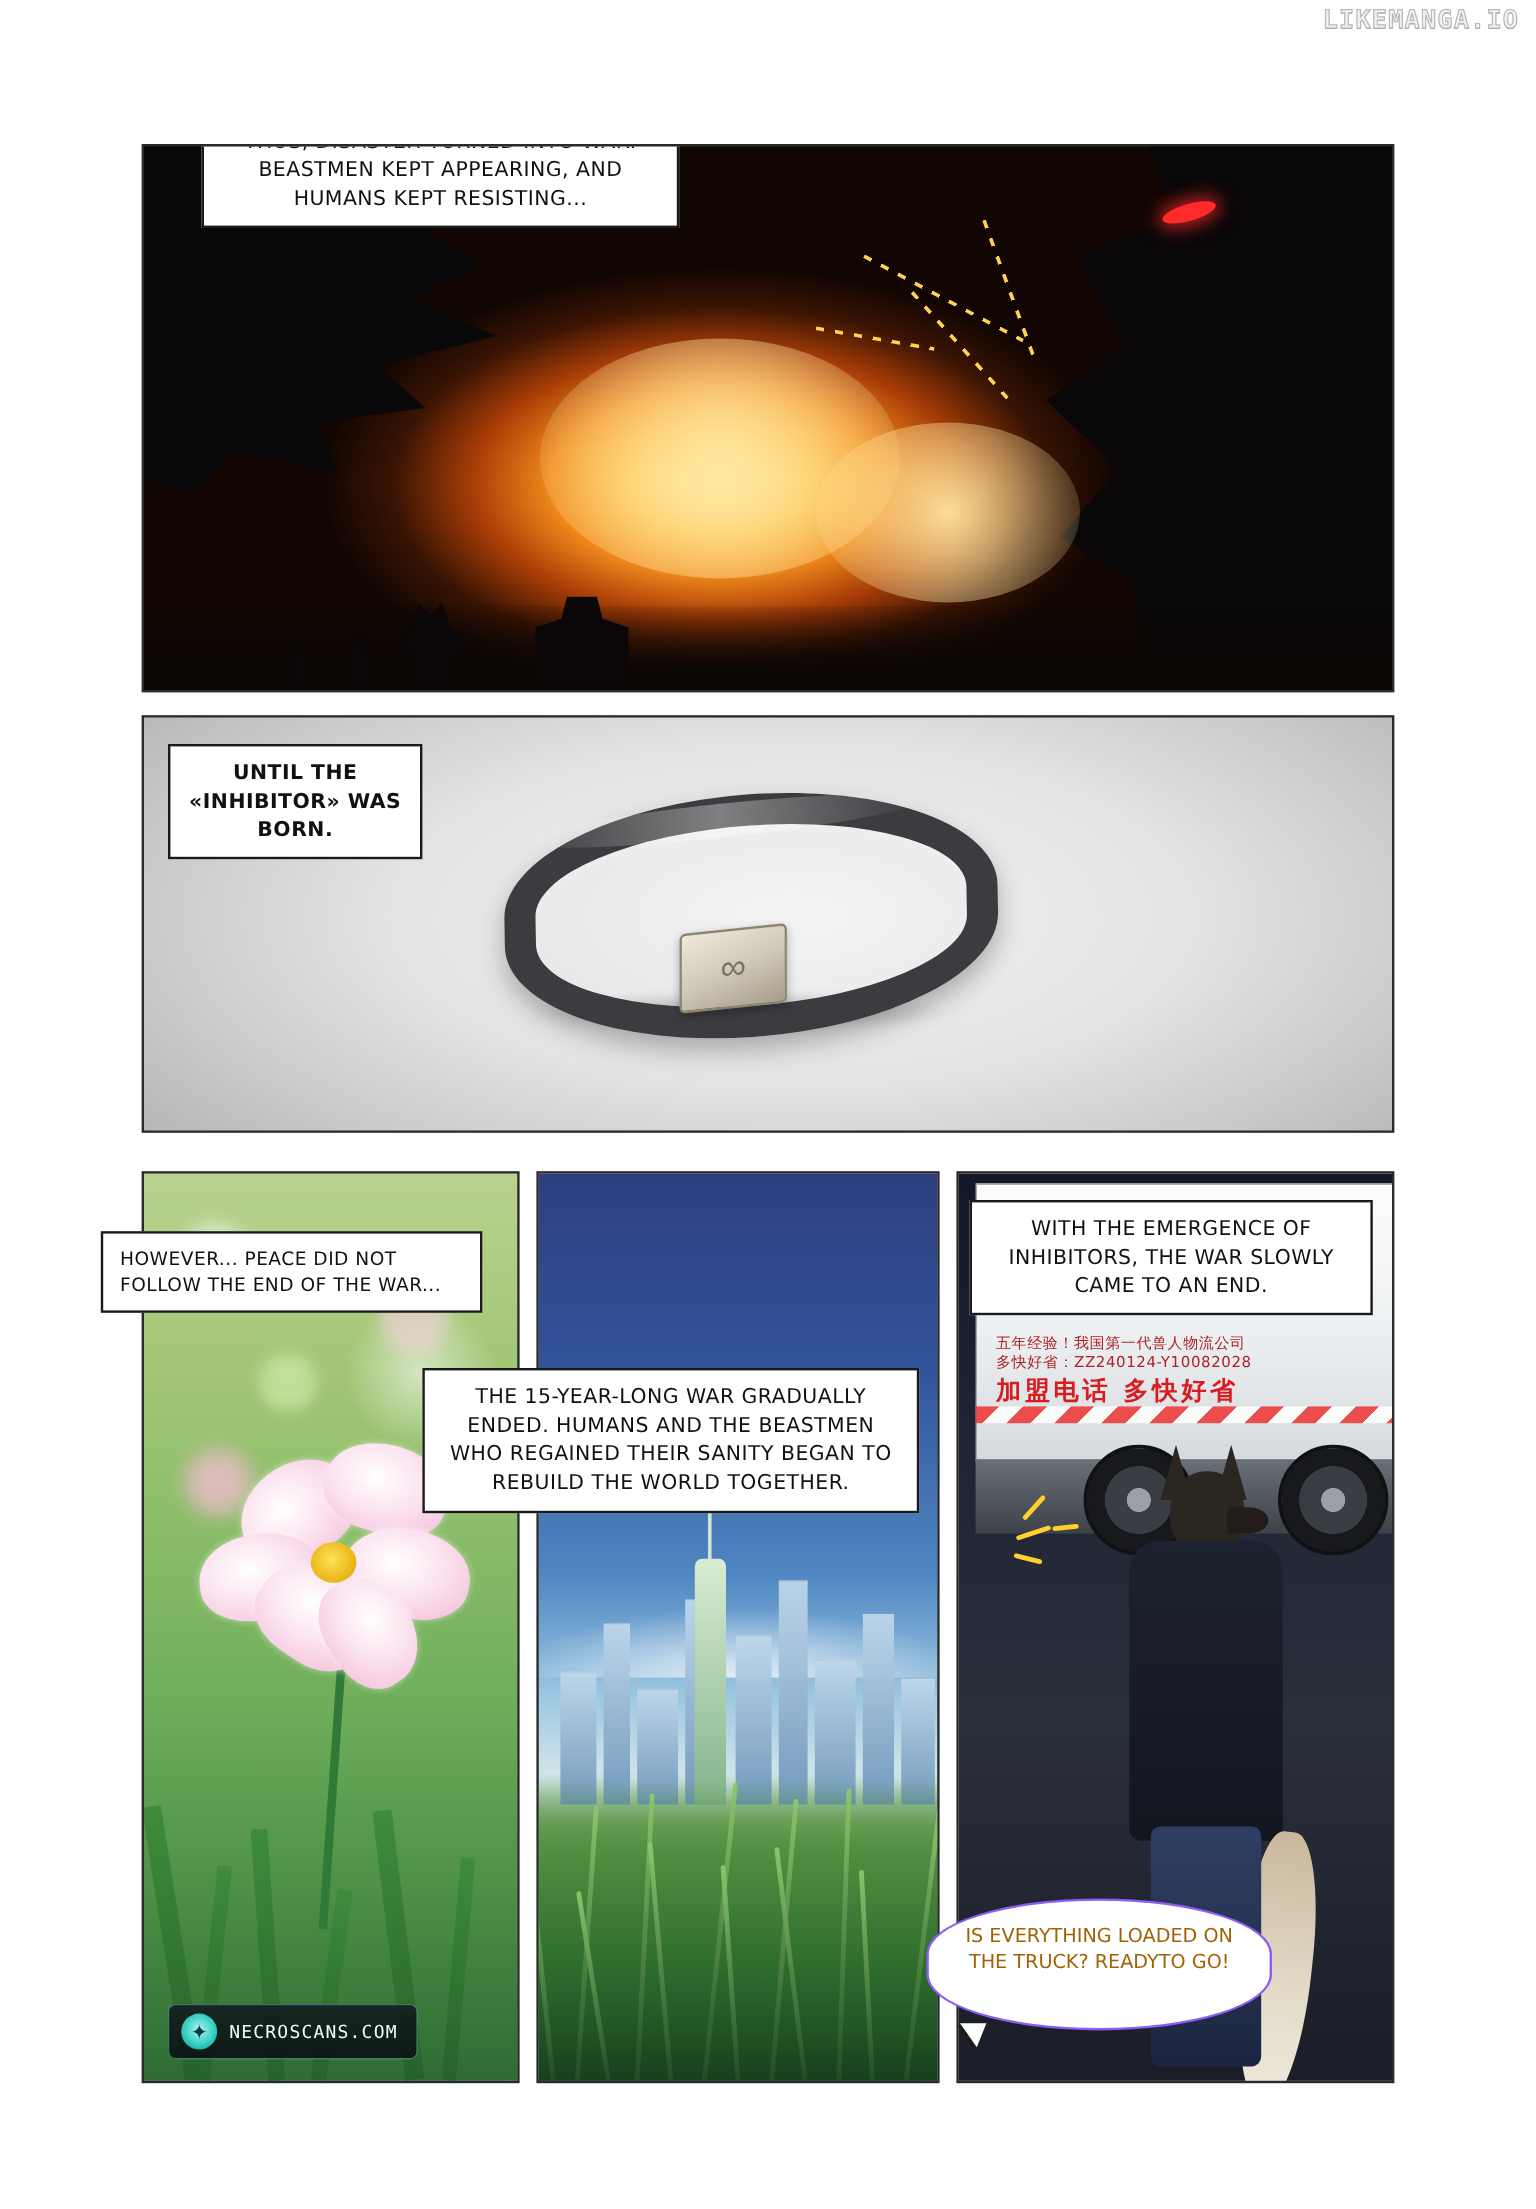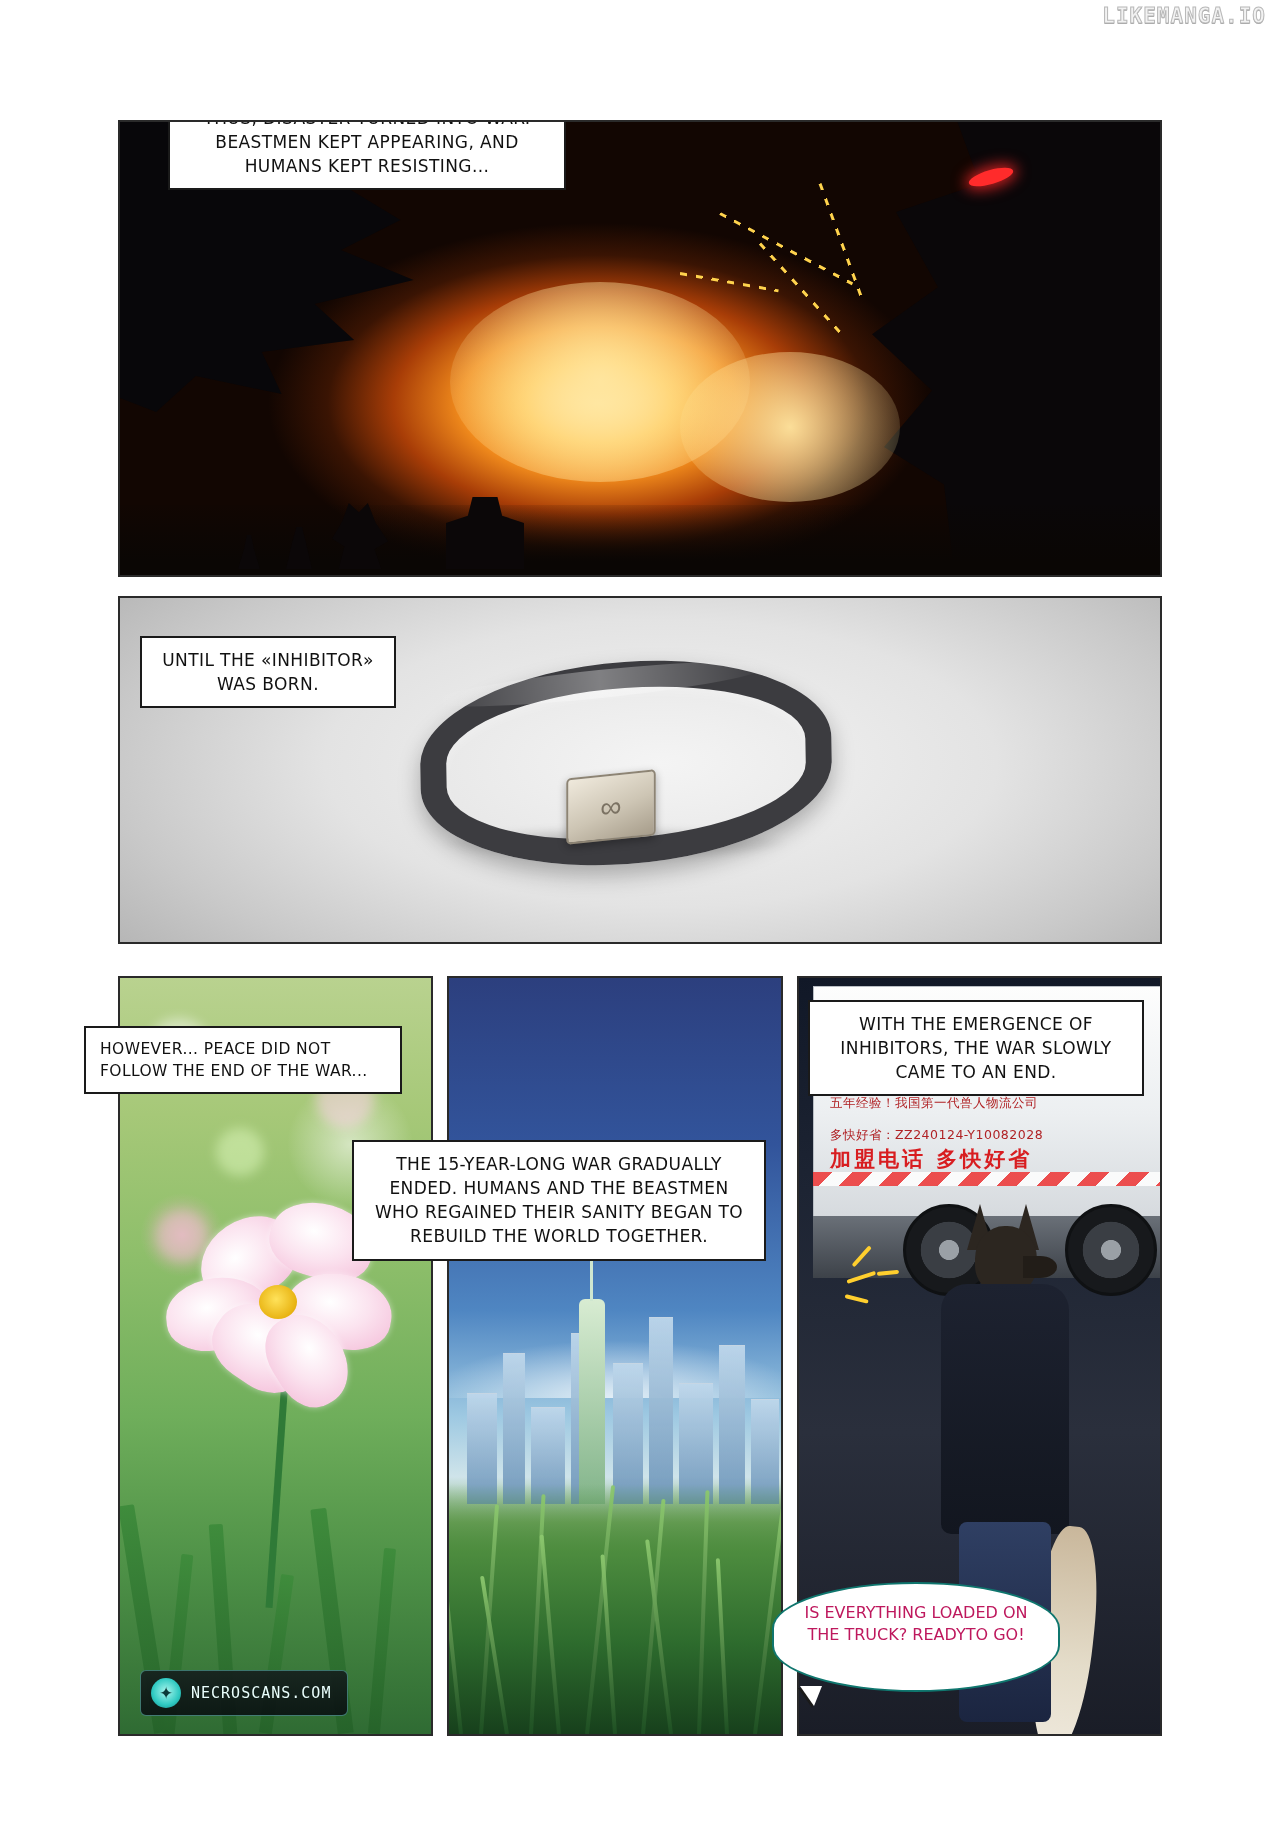--- a/index.html
+++ b/index.html
@@ -52,23 +52,23 @@
     padding: 10px 14px;
     text-transform: uppercase;
     z-index: 20;
   }
   .caption.small { font-size: 15.5px; }
 
   .bubble {
     position: absolute;
     box-sizing: border-box;
     background: #ffffff;
-    border: 2px solid #0f766e;
+    border: 2px solid #8b5cf6;
     border-radius: 50% / 42%;
-    color: #be185d;
+    color: #a16207;
     font-family: "DejaVu Sans", sans-serif;
     font-size: 16px;
     line-height: 1.4;
     text-align: center;
     padding: 18px 20px;
     text-transform: uppercase;
     z-index: 25;
   }
   .bubble .tail {
     position: absolute;
@@ -356,21 +356,21 @@
 </div>
 
 <div class="panel" id="panel-device">
   <div class="band-shadow"></div>
   <div class="band"></div>
   <div class="band-sheen"></div>
   <div class="band-buckle">
     <span class="inf">∞</span>
   </div>
 
-  <div class="caption" style="left:20px; top:38px; width:256px;">Until the «Inhibitor» was born.</div>
+  <div class="caption" style="left:20px; top:22px; width:212px;font-weight:bold;">Until the «Inhibitor» was born.</div>
 </div>
 
 <div class="panel" id="panel-flower">
   <div class="bokeh" style="left:26px; top:40px; width:66px; height:66px; background:rgba(255,255,255,.45);"></div>
   <div class="bokeh" style="left:196px; top:92px; width:58px; height:58px; background:rgba(255,210,235,.5);"></div>
   <div class="bokeh" style="left:96px; top:150px; width:48px; height:48px; background:rgba(230,255,200,.45);"></div>
   <div class="bokeh" style="left:240px; top:212px; width:60px; height:60px; background:rgba(255,240,180,.4);"></div>
   <div class="bokeh" style="left:36px; top:232px; width:52px; height:52px; background:rgba(255,190,225,.42);"></div>
 
   <div class="stem" style="left:156px; top:330px; width:7px; height:300px; transform:rotate(4deg);"></div>
@@ -427,21 +427,21 @@
   <div class="gblade" style="left:304px; height:228px; transform:rotate(7deg);"></div>
 </div>
 
 <div class="caption" style="left:352px; top:1140px; width:414px;">The 15-year-long war gradually ended. Humans and the beastmen who regained their sanity began to rebuild the world together.</div>
 
 <div class="panel" id="panel-truck">
   <div class="truck-body">
     <div class="cn-title">速快货运</div>
     <div class="cn-line" style="top:68px;">诞生于</div>
     <div class="cn-line" style="top:92px;">人类历2020；兽人历0010</div>
-    <div class="cn-line" style="top:108px;">五年经验！我国第一代兽人物流公司</div>
+    <div class="cn-line" style="top:124px;">五年经验！我国第一代兽人物流公司</div>
     <div class="cn-line" style="top:140px;">多快好省：ZZ240124-Y10082028</div>
     <div class="cn-sub">加盟电话 多快好省</div>
   </div>
   <div class="truck-stripe"></div>
   <div class="truck-chassis"></div>
   <div class="wheel" style="left:104px;"></div>
   <div class="wheel" style="left:266px;"></div>
 
   <div class="person">
     <div class="ear" style="left:36px;"></div>

